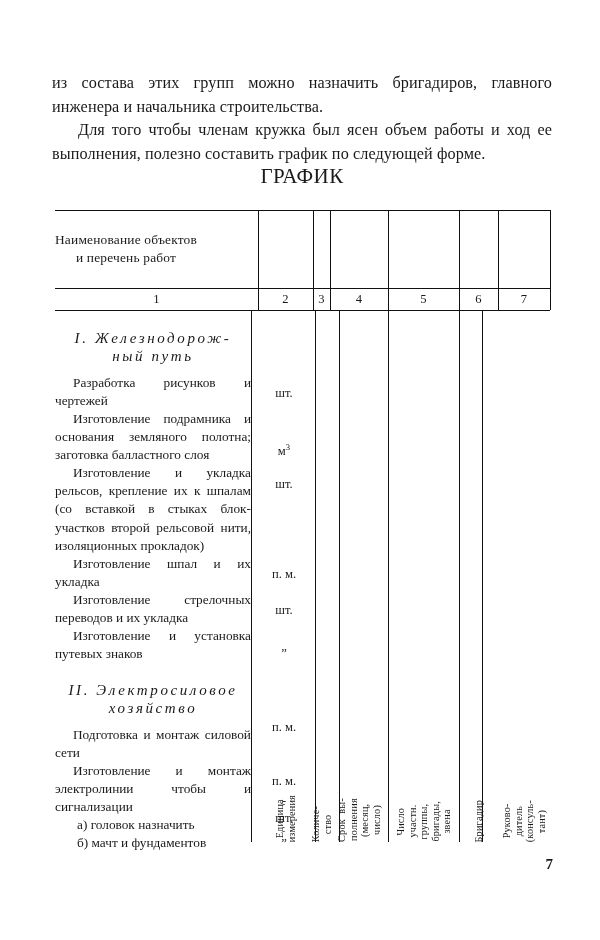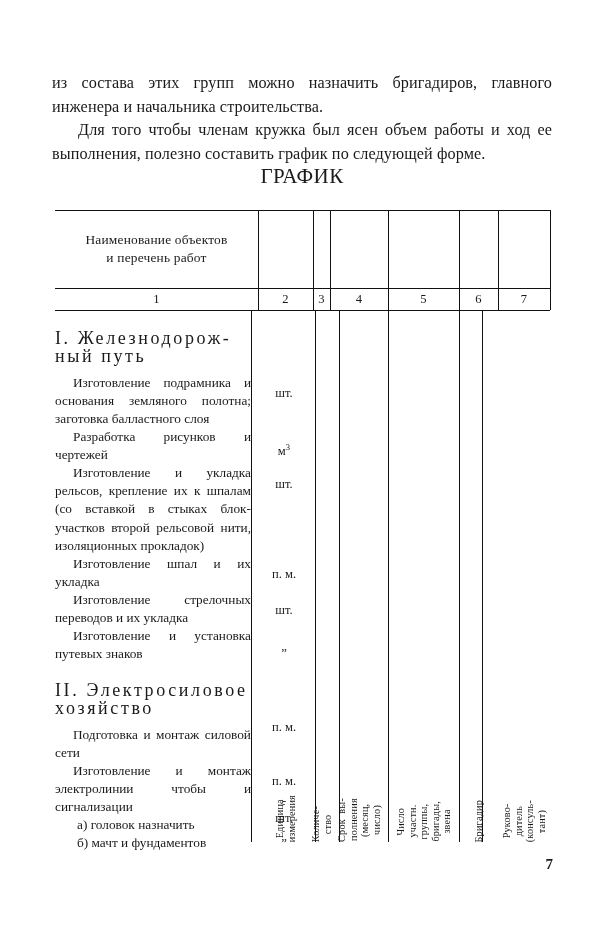--- a/index.html
+++ b/index.html
@@ -99,21 +99,20 @@
     text-align: center;
     white-space: pre;
   }
 
   .hhead {
     position: absolute;
     top: 0;
     height: 78px;
     display: flex;
     align-items: center;
-    justify-content: center;
     text-align: center;
     font-size: 13.4px;
     line-height: 18px;
     letter-spacing: 0.2px;
   }
 
   
   .colnum {
     position: absolute;
     top: 79px;
@@ -135,24 +134,26 @@
 
   .work-col {
     position: absolute;
     left: 0;
     top: 0;
     width: 196px;
     font-size: 13.3px;
     line-height: 18.05px;
   }
   .sec-head {
+    text-align: center;
     letter-spacing: 2.6px;
-    font-size: 18px;
+    font-size: 15px;
     line-height: 18.05px;
     white-space: pre-line;
+    font-style: italic;
   }
   .item {
     text-indent: 18px;
     text-align: justify;
     text-align-last: left;
   }
   .item.sub { text-indent: 22px; text-align: left; }
   .spacer { height: 18.05px; }
   .spacer-half { height: 9px; }
 
@@ -255,22 +256,22 @@
 
     <div class="tbody">
 
       <div class="work-col">
         <div class="spacer"></div>
 
         <div class="sec-head">I. Железнодорож-
 ный путь</div>
         <div class="spacer-half"></div>
 
+        <div class="item">Разработка рисунков и чертежей</div>
         <div class="item">Изготовление подрамника и основания земляного полотна; заготовка балластного слоя</div>
-        <div class="item">Разработка рисунков и чертежей</div>
         <div class="item">Изготовление и укладка рельсов, крепление их к шпалам (со вставкой в стыках блок-участков второй рельсовой нити, изоляционных прокладок)</div>
         <div class="item">Изготовление шпал и их укладка</div>
         <div class="item">Изготовление стрелочных переводов и их укладка</div>
         <div class="item">Изготовление и установка путевых знаков</div>
 
         <div class="spacer"></div>
         <div class="sec-head">II. Электросиловое
 хозяйство</div>
         <div class="spacer-half"></div>
 

